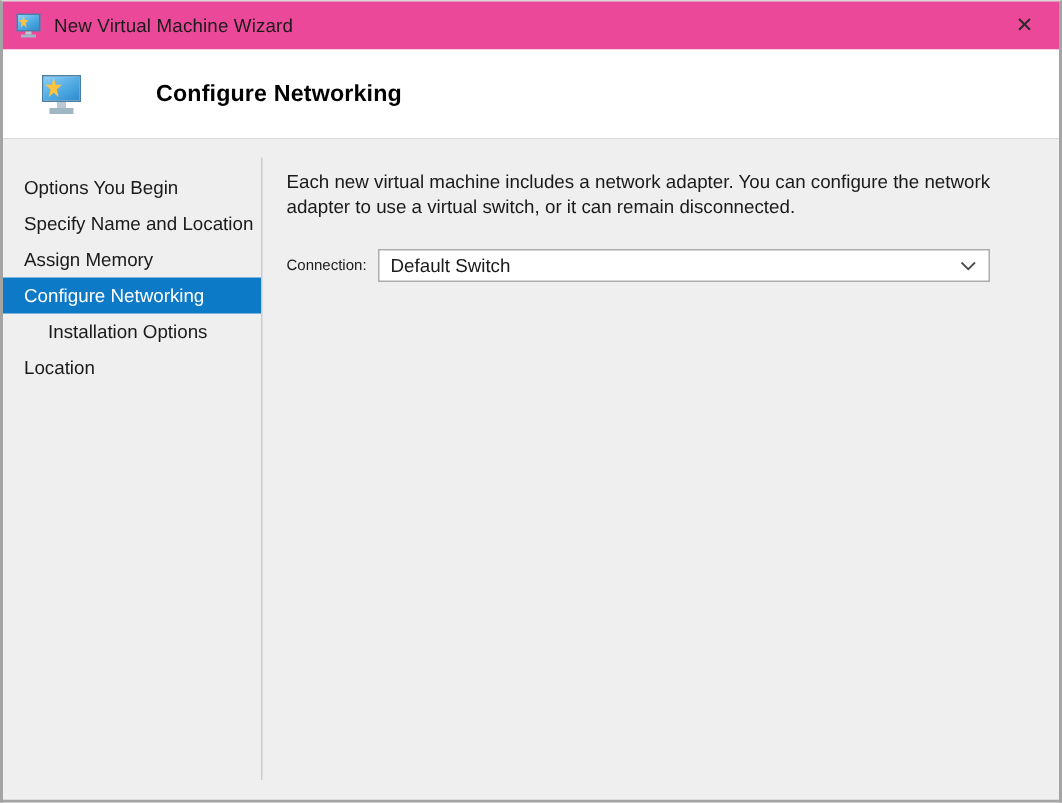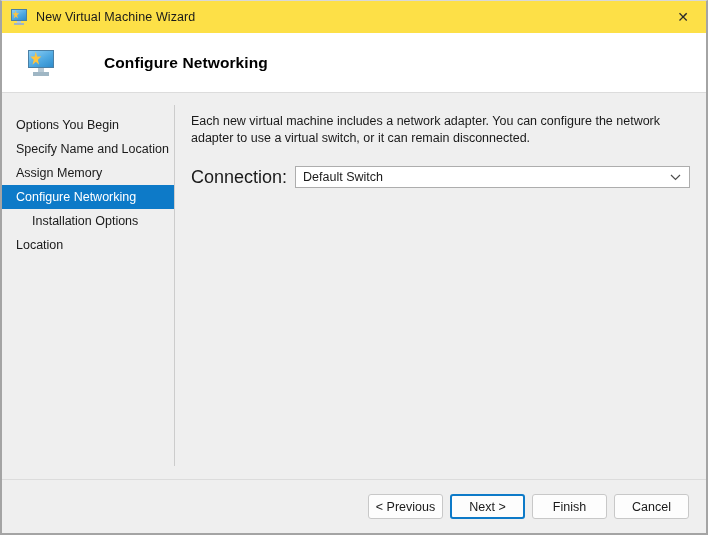--- a/index.html
+++ b/index.html
@@ -26,21 +26,21 @@
     border-top: 1px solid #d8d8d8;
     background: #efefef;
     display: flex;
     flex-direction: column;
   }
 
   
   .titlebar {
     height: 32px;
     min-height: 32px;
-    background: #fde047;
+    background: #ec4899;
     display: flex;
     align-items: center;
     position: relative;
   }
   .titlebar-icon {
     width: 16px;
     height: 16px;
     margin-left: 9px;
     margin-right: 9px;
     flex: none;
@@ -182,21 +182,21 @@
     color: #1a1a1a;
     line-height: 17px;
     max-width: 490px;
   }
   .conn-row {
     margin-top: 19px;
     display: flex;
     align-items: center;
   }
   .conn-label {
-    font-size: 18px;
+    font-size: 10px;
     color: #1a1a1a;
     margin-right: 8px;
     white-space: nowrap;
   }
   .combo {
     width: 408px;
     height: 22px;
     box-sizing: border-box;
     background: #ffffff;
     border: 1px solid #adadad;
@@ -319,20 +319,14 @@
           <div class="combo-arrow">
             <svg width="11" height="7" viewBox="0 0 11 7" aria-hidden="true">
               <path d="M1 1 L5.5 5.5 L10 1" fill="none" stroke="#4d4d4d" stroke-width="1.2"></path>
             </svg>
           </div>
         </div>
       </div>
     </div>
   </div>
 
-  <div class="footer">
-    <button class="btn">&lt; Previous</button>
-    <button class="btn default">Next &gt;</button>
-    <button class="btn">Finish</button>
-    <button class="btn">Cancel</button>
-  </div>
 
 </div>
 
 </body></html>

